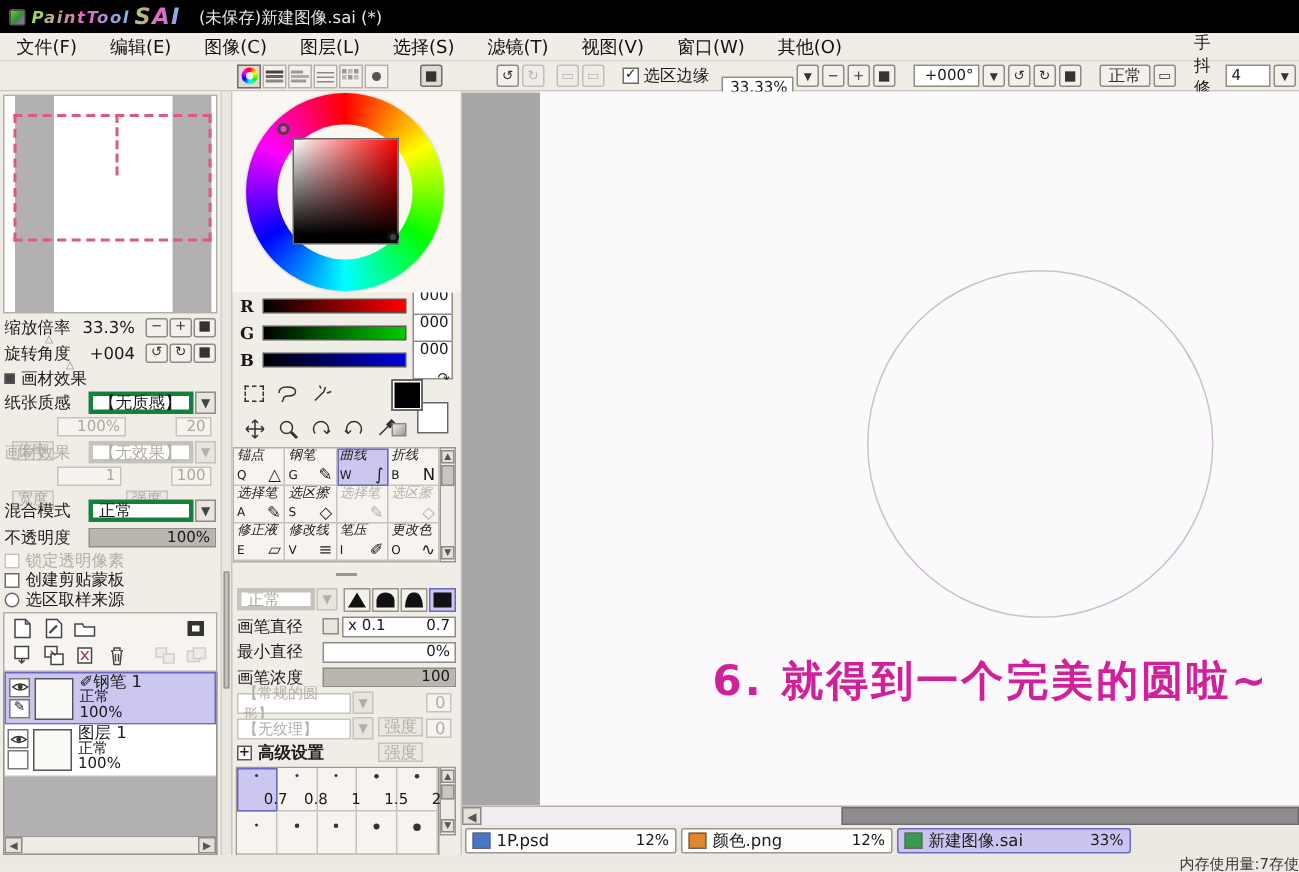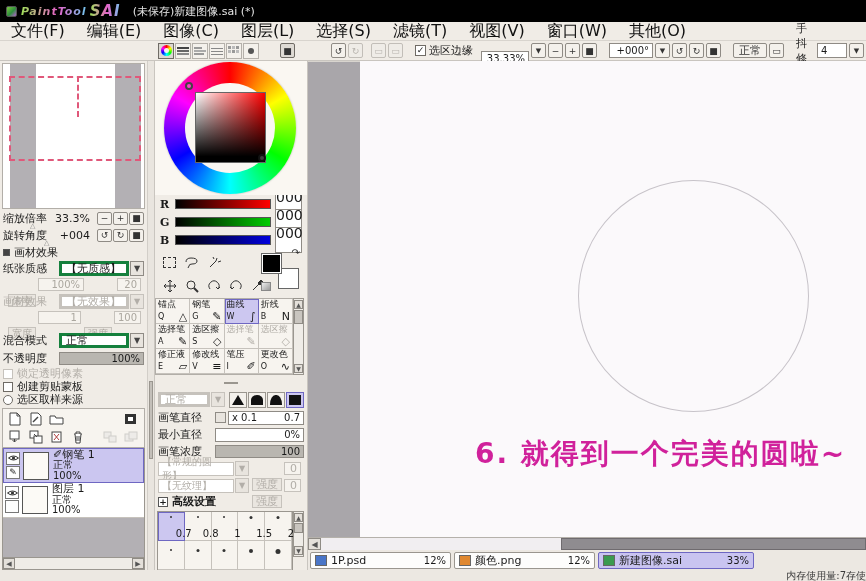--- a/index.html
+++ b/index.html
@@ -8,21 +8,21 @@
 
   
   .titlebar { height:22px; background:#000; display:flex; align-items:center; padding-left:6px; flex:none; }
   .logo-gem { width:11px; height:11px; background:linear-gradient(135deg,#7ac843,#2e8f3c 55%,#b35fd0); border:1px solid #555; border-radius:2px; margin-right:4px; }
   .logo-text { font-style:italic; font-weight:bold; font-size:11px; background:linear-gradient(90deg,#9fe05a,#e661c8 55%,#6fc8ef); -webkit-background-clip:text; background-clip:text; color:transparent; letter-spacing:1px; }
   .logo-sai { font-size:15px; margin-left:3px; }
   .win-title { color:#e6e6e6; font-size:11px; margin-left:12px; }
 
   
   .menubar { height:19px; background:#f0ece6; border-bottom:1px solid #d8d4ce; display:flex; align-items:center; flex:none; }
-  .menu-item { padding:12px 11px; font-size:16px; color:#111; cursor:default; }
+  .menu-item { padding:12px 11px; font-size:12px; color:#111; cursor:default; }
 
   
   .toolbar { height:20px; background:#f0ece6; border-bottom:1px solid #c9c5bf; display:flex; align-items:center; flex:none; }
   .tb-gap { width:10px; flex:none; }
   .tbtn { height:15px; min-width:15px; background:#f4f1ec; border:1px solid #8f8b85; border-radius:2px; display:flex; align-items:center; justify-content:center; font-size:9px; color:#333; margin-right:2px; flex:none; }
   .tbtn.pressed { background:#dedad4; border-color:#6f6b65; }
   .tbtn.disabled { color:#b8b4ae; border-color:#c2beb8; background:#efece7; }
   .tfield { height:15px; background:#fff; border:1px solid #8f8b85; display:flex; align-items:center; justify-content:flex-end; padding:0 3px; font-size:10px; margin-right:2px; flex:none; }
   .tb-check { display:flex; align-items:center; margin-right:5px; flex:none; }
   .tb-checkbox { width:11px; height:11px; background:#fff; border:1px solid #6f6b65; font-size:9px; line-height:9px; text-align:center; margin-right:3px; }
@@ -89,35 +89,35 @@
   
   .mid-panel { width:153px; flex:none; background:#f0ece6; border-right:1px solid #c9c5bf; display:flex; flex-direction:column; }
   .wheel-area { height:134px; position:relative; background:#faf7f2; flex:none; }
   .ring { position:absolute; left:9px; top:1px; width:132px; height:132px; border-radius:50%; background:conic-gradient(#f00,#ff0 60deg,#0f0 120deg,#0ff 180deg,#00f 240deg,#f0f 300deg,#f00); box-shadow:0 0 2px rgba(0,0,0,.3); }
   .ring::after { content:""; position:absolute; inset:21px; background:#faf7f2; border-radius:50%; }
   .svsq { position:absolute; left:40px; top:31px; width:71px; height:71px; background:linear-gradient(to bottom, rgba(0,0,0,0), #000 92%), linear-gradient(to right, #fff, #f00); border:1px solid #666; z-index:2; }
   .mark { position:absolute; width:8px; height:8px; border:2px solid #444; border-radius:50%; z-index:3; background:rgba(255,255,255,.25); }
   .rgb-row { height:18px; display:flex; align-items:center; padding:0 5px; flex:none; }
   .rgb-row .l { width:11px; font-weight:bold; font-size:11px; font-family:"DejaVu Serif", serif; }
   .rgb-bar { flex:1; height:10px; border:1px solid #555; margin:0 4px; }
-  .rgb-val { width:27px; height:26px; background:#fff; border:1px solid #8f8b85; font-size:14px; text-align:right; padding-right:2px; line-height:11px; }
+  .rgb-val { width:27px; height:26px; background:#fff; border:1px solid #8f8b85; font-size:10px; text-align:right; padding-right:2px; line-height:11px; }
 
   .sel-tools { height:49px; position:relative; padding:2px 0 0 4px; flex:none; }
   .st-row { display:flex; height:23px; align-items:center; }
   .stb { width:21px; height:21px; display:flex; align-items:center; justify-content:center; margin-right:1px; }
   .swatches { position:absolute; right:8px; top:2px; width:40px; height:40px; }
   .swatch-w { position:absolute; right:0; bottom:2px; width:21px; height:21px; background:#fff; border:1px solid #666; }
   .swatch-b { position:absolute; left:2px; top:2px; width:21px; height:21px; background:#000; border:1px solid #666; box-shadow:0 0 0 1px #fff inset; }
   .swap-arrow { position:absolute; right:-1px; top:-4px; font-size:10px; color:#333; }
   .swatch-mini { position:absolute; left:2px; bottom:0px; width:10px; height:9px; background:linear-gradient(135deg,#eee,#999); border:1px solid #888; }
 
   .tool-grid-wrap { display:flex; flex:none; }
   .tool-grid { width:138px; display:grid; grid-template-columns:repeat(4,1fr); border:1px solid #b2aea8; border-right:none; background:#f7f4ef; }
   .tg-cell { height:25px; border-right:1px solid #c6c2bc; border-bottom:1px solid #c6c2bc; padding:1px 1px 0 2px; overflow:hidden; position:relative; }
-  .tg-cell .nm { font-size:9px; line-height:9px; white-space:nowrap; }
+  .tg-cell .nm { font-size:9px; line-height:9px; white-space:nowrap;font-style:italic; }
   .tg-cell .ky { font-size:8px; line-height:8px; position:absolute; left:2px; bottom:2px; }
   .tg-cell .gl { font-size:11px; line-height:11px; position:absolute; right:2px; bottom:1px; }
   .tg-cell.sel { background:#ccc7f0; outline:1px solid #6e67c2; outline-offset:-1px; }
   .vscroll { width:11px; background:#efece7; border:1px solid #9a968f; display:flex; flex-direction:column; align-items:center; }
   .vs-btn { width:9px; height:9px; background:#e4e0da; border:1px solid #8f8b85; font-size:6px; line-height:7px; text-align:center; color:#555; margin:1px 0; }
   .vs-thumb { width:9px; height:14px; background:#c9c5bf; border:1px solid #8f8b85; }
 
   .divider-row { height:15px; display:flex; align-items:center; justify-content:center; flex:none; }
   .divider-row .bar { width:14px; border-top:2px solid #9a968f; }
   .mode-row { height:19px; display:flex; align-items:center; padding:0 3px; flex:none; }

